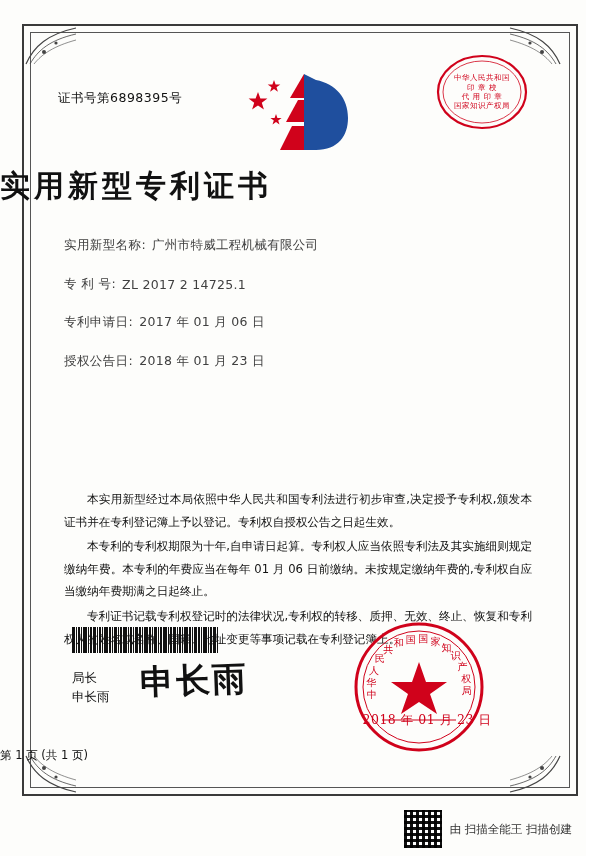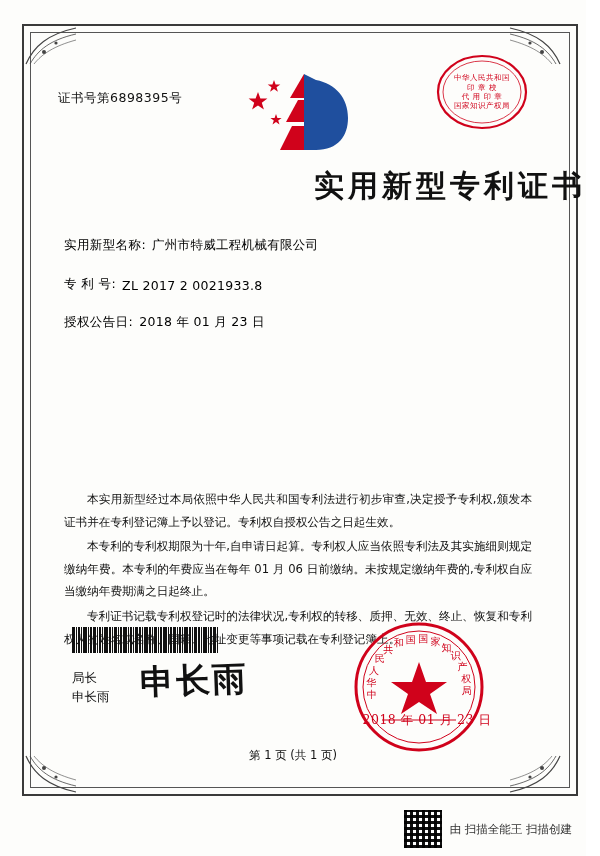--- a/index.html
+++ b/index.html
@@ -74,40 +74,40 @@
     color: #d0021b;
     font-size: 7.5px;
     line-height: 1.25;
     letter-spacing: 0.5px;
     font-family: "DejaVu Serif", "Liberation Serif", serif;
     text-align: center;
   }
   .title {
     position: absolute;
     left: 0; right: 0; top: 166px;
-    text-align: right;
+    text-align: left;
     font-size: 30px;
     font-weight: bold;
     letter-spacing: 4px;
     font-family: "DejaVu Serif", "Liberation Serif", serif;
     color: #111;
   }
 
   
   .fields {
     position: absolute;
     left: 64px; top: 237px;
     width: 470px;
   }
   .field-row {
     display: flex;
-    align-items: flex-end;
+    align-items: center;
     font-size: 12.5px;
     margin-bottom: 21.5px;
-    color: #000000;
+    color: #404040;
   }
   .field-label {
     white-space: nowrap;
     letter-spacing: 0.4px;
   }
   .field-value {
     margin-left: 6px;
     letter-spacing: 0.3px;
   }
 
@@ -191,21 +191,20 @@
     color: #d0021b;
     font-size: 12.5px;
     font-family: "DejaVu Serif", "Liberation Serif", serif;
     letter-spacing: 0.5px;
   }
 
   
   .page-num {
     position: absolute;
     left: 0; right: 0; top: 748px;
-    text-align: center;
     font-size: 11.5px;
     color: #111;
   }
   .scan-footer {
     position: absolute;
     right: 14px; bottom: 8px;
     display: flex;
     align-items: center;
     gap: 8px;
     font-size: 11.5px;
@@ -293,21 +292,25 @@
 
   <div class="title">实用新型专利证书</div>
 
   <div class="fields">
     <div class="field-row">
       <span class="field-label">实用新型名称:</span>
       <span class="field-value">广州市特威工程机械有限公司</span>
     </div>
     <div class="field-row">
       <span class="field-label">专 利 号:</span>
-      <span class="field-value">ZL 2017 2 0021933.8</span>
+      <span class="field-value">ZL 2017 2 14725.1</span>
+    </div>
+    <div class="field-row">
+      <span class="field-label">专利申请日:</span>
+      <span class="field-value">2017 年 01 月 06 日</span>
     </div>
     <div class="field-row">
       <span class="field-label">授权公告日:</span>
       <span class="field-value">2018 年 01 月 23 日</span>
     </div>
   </div>
 
   <div class="body-text">
     <p>本实用新型经过本局依照中华人民共和国专利法进行初步审查,决定授予专利权,颁发本证书并在专利登记簿上予以登记。专利权自授权公告之日起生效。</p>
     <p>本专利的专利权期限为十年,自申请日起算。专利权人应当依照专利法及其实施细则规定缴纳年费。本专利的年费应当在每年 01 月 06 日前缴纳。未按规定缴纳年费的,专利权自应当缴纳年费期满之日起终止。</p>

